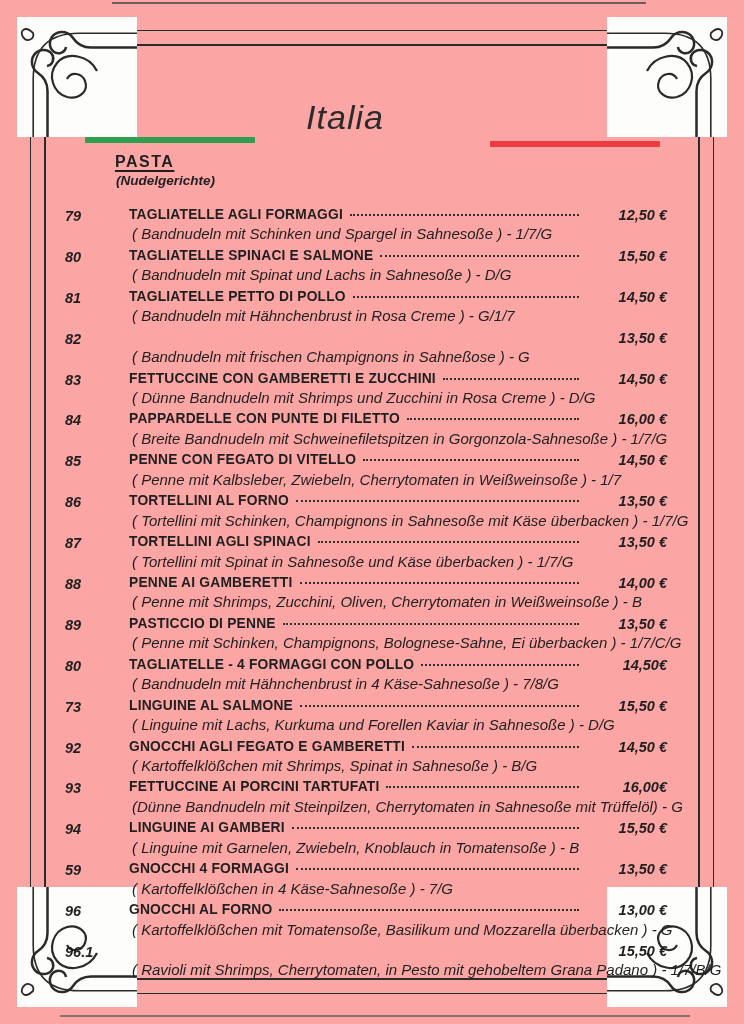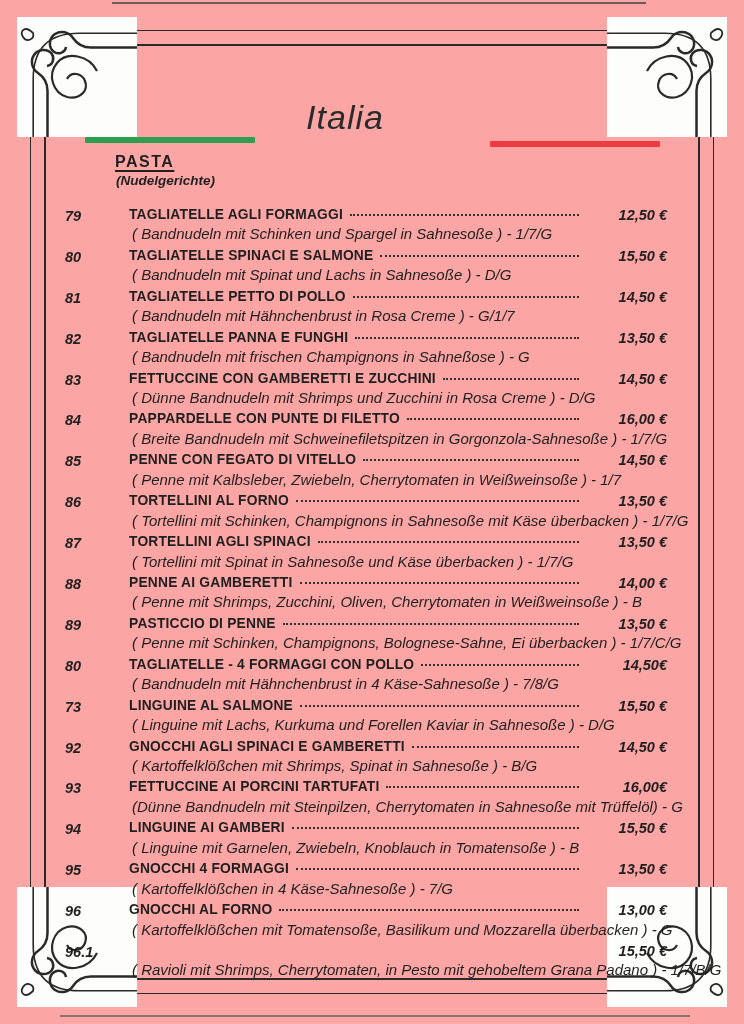--- a/index.html
+++ b/index.html
@@ -159,24 +159,20 @@
       <div class="name-line">
         <span class="item-name">TAGLIATELLE PETTO DI POLLO</span>
         <span class="dotted-leader"></span>
       </div>
       <div class="item-price">14,50 €</div>
       <div class="item-description">( Bandnudeln mit Hähnchenbrust in Rosa Creme ) - G/1/7</div>
     </div>
 
     <div class="menu-row">
       <div class="item-number">82</div>
-      <div class="name-line">
-        <span class="item-name">TAGLIATELLE PANNA E FUNGHI</span>
-        <span class="dotted-leader"></span>
-      </div>
       <div class="item-price">13,50 €</div>
       <div class="item-description">( Bandnudeln mit frischen Champignons in Sahneßose ) - G</div>
     </div>
 
     <div class="menu-row">
       <div class="item-number">83</div>
       <div class="name-line">
         <span class="item-name">FETTUCCINE CON GAMBERETTI E ZUCCHINI</span>
         <span class="dotted-leader"></span>
       </div>
@@ -260,21 +256,21 @@
         <span class="item-name">LINGUINE AL SALMONE</span>
         <span class="dotted-leader"></span>
       </div>
       <div class="item-price">15,50 €</div>
       <div class="item-description">( Linguine mit Lachs, Kurkuma und Forellen Kaviar in Sahnesoße ) - D/G</div>
     </div>
 
     <div class="menu-row">
       <div class="item-number">92</div>
       <div class="name-line">
-        <span class="item-name">GNOCCHI AGLI SPINACI E GAMBERETTI</span>
+        <span class="item-name">GNOCCHI AGLI FEGATO E GAMBERETTI</span>
         <span class="dotted-leader"></span>
       </div>
       <div class="item-price">14,50 €</div>
       <div class="item-description">( Kartoffelklößchen mit Shrimps, Spinat in Sahnesoße ) - B/G</div>
     </div>
 
     <div class="menu-row">
       <div class="item-number">93</div>
       <div class="name-line">
         <span class="item-name">FETTUCCINE AI PORCINI TARTUFATI</span>
@@ -288,21 +284,21 @@
       <div class="item-number">94</div>
       <div class="name-line">
         <span class="item-name">LINGUINE AI GAMBERI</span>
         <span class="dotted-leader"></span>
       </div>
       <div class="item-price">15,50 €</div>
       <div class="item-description">( Linguine mit Garnelen, Zwiebeln, Knoblauch in Tomatensoße ) - B</div>
     </div>
 
     <div class="menu-row">
-      <div class="item-number">95</div>
+      <div class="item-number">59</div>
       <div class="name-line">
         <span class="item-name">GNOCCHI 4 FORMAGGI</span>
         <span class="dotted-leader"></span>
       </div>
       <div class="item-price">13,50 €</div>
       <div class="item-description">( Kartoffelklößchen in 4 Käse-Sahnesoße ) - 7/G</div>
     </div>
 
     <div class="menu-row">
       <div class="item-number">96</div>

